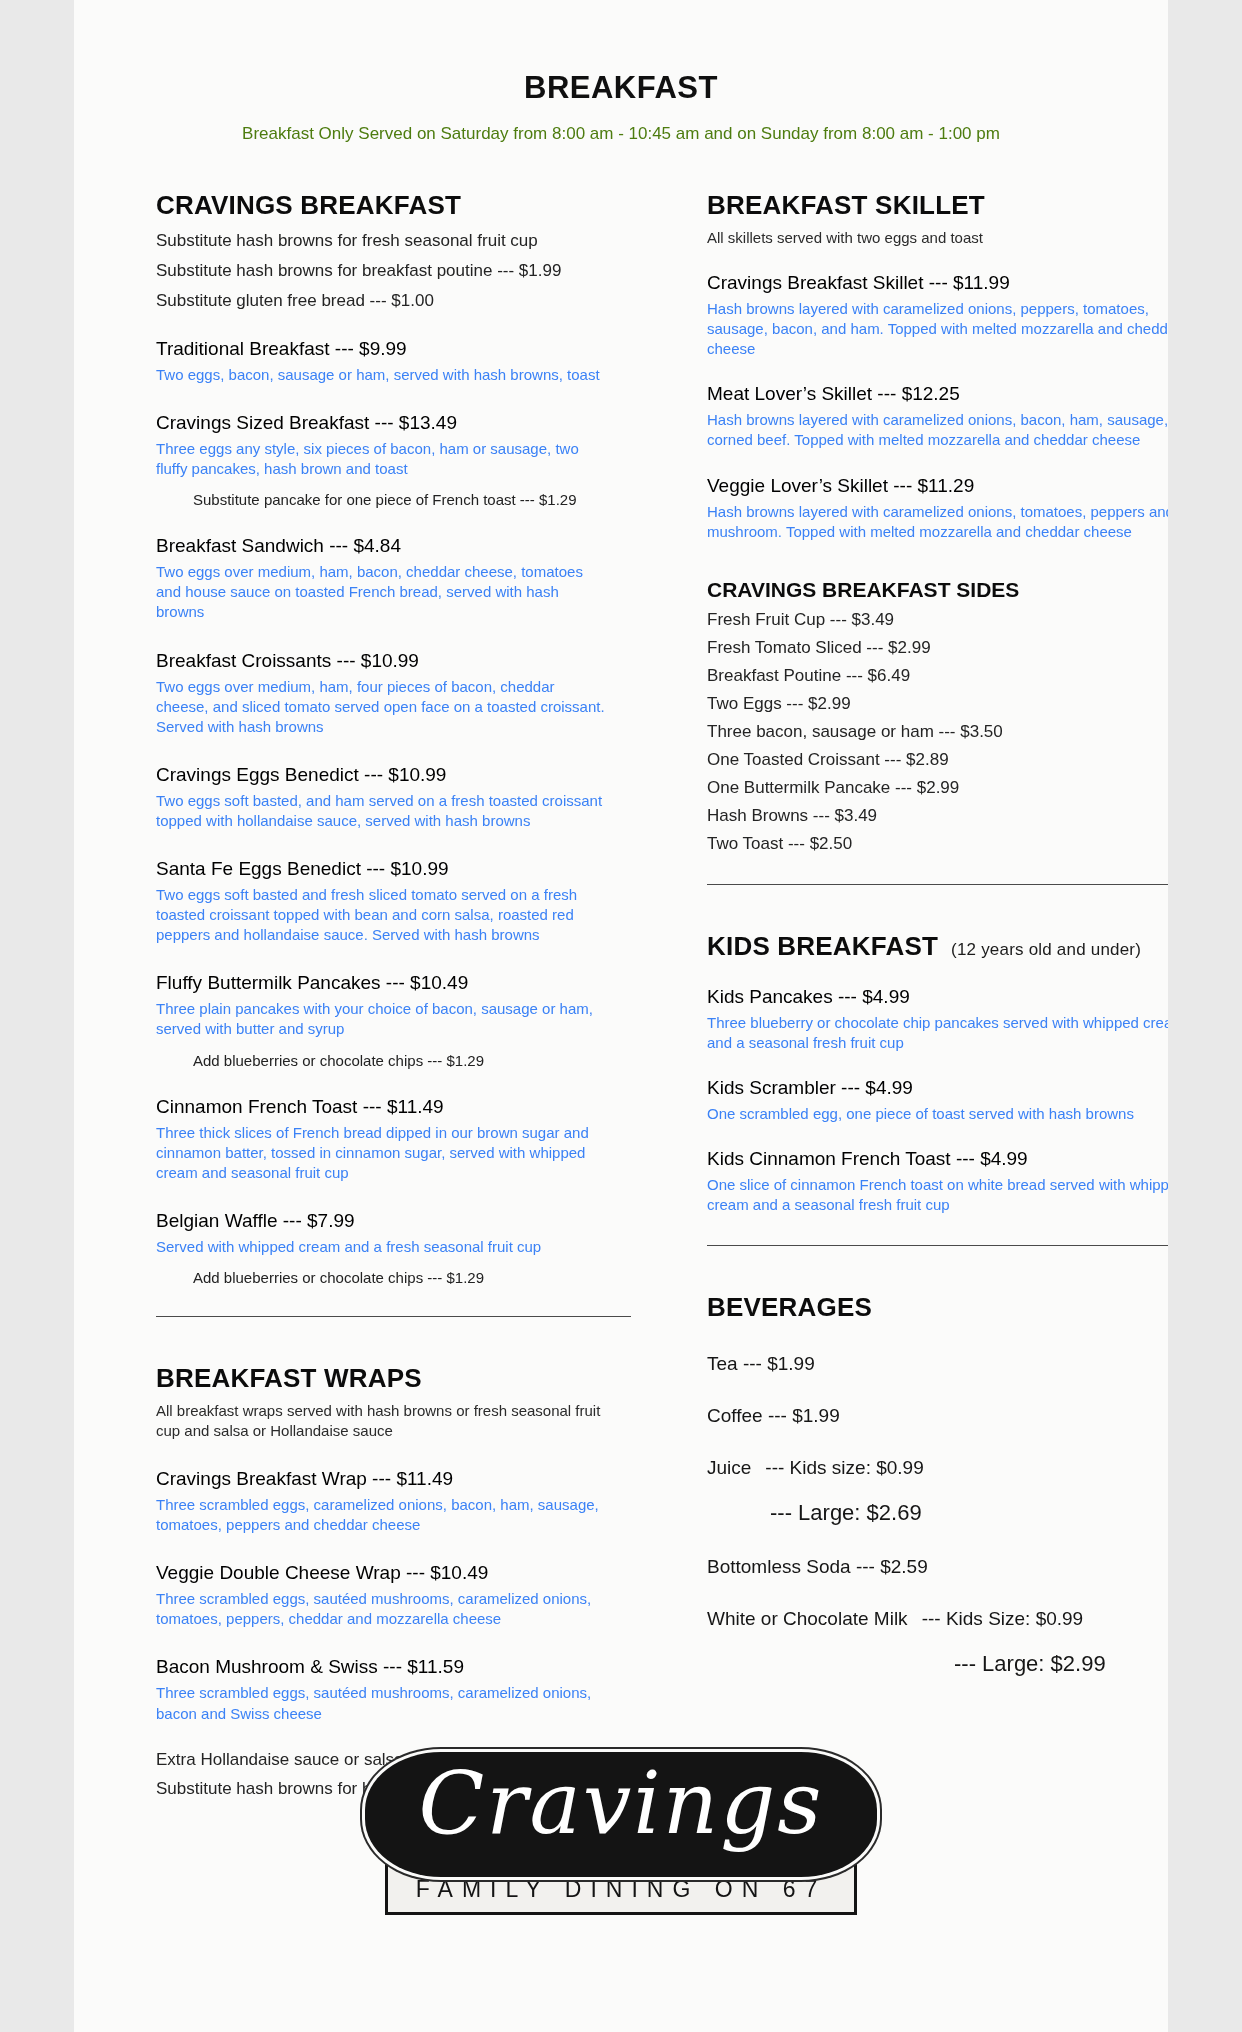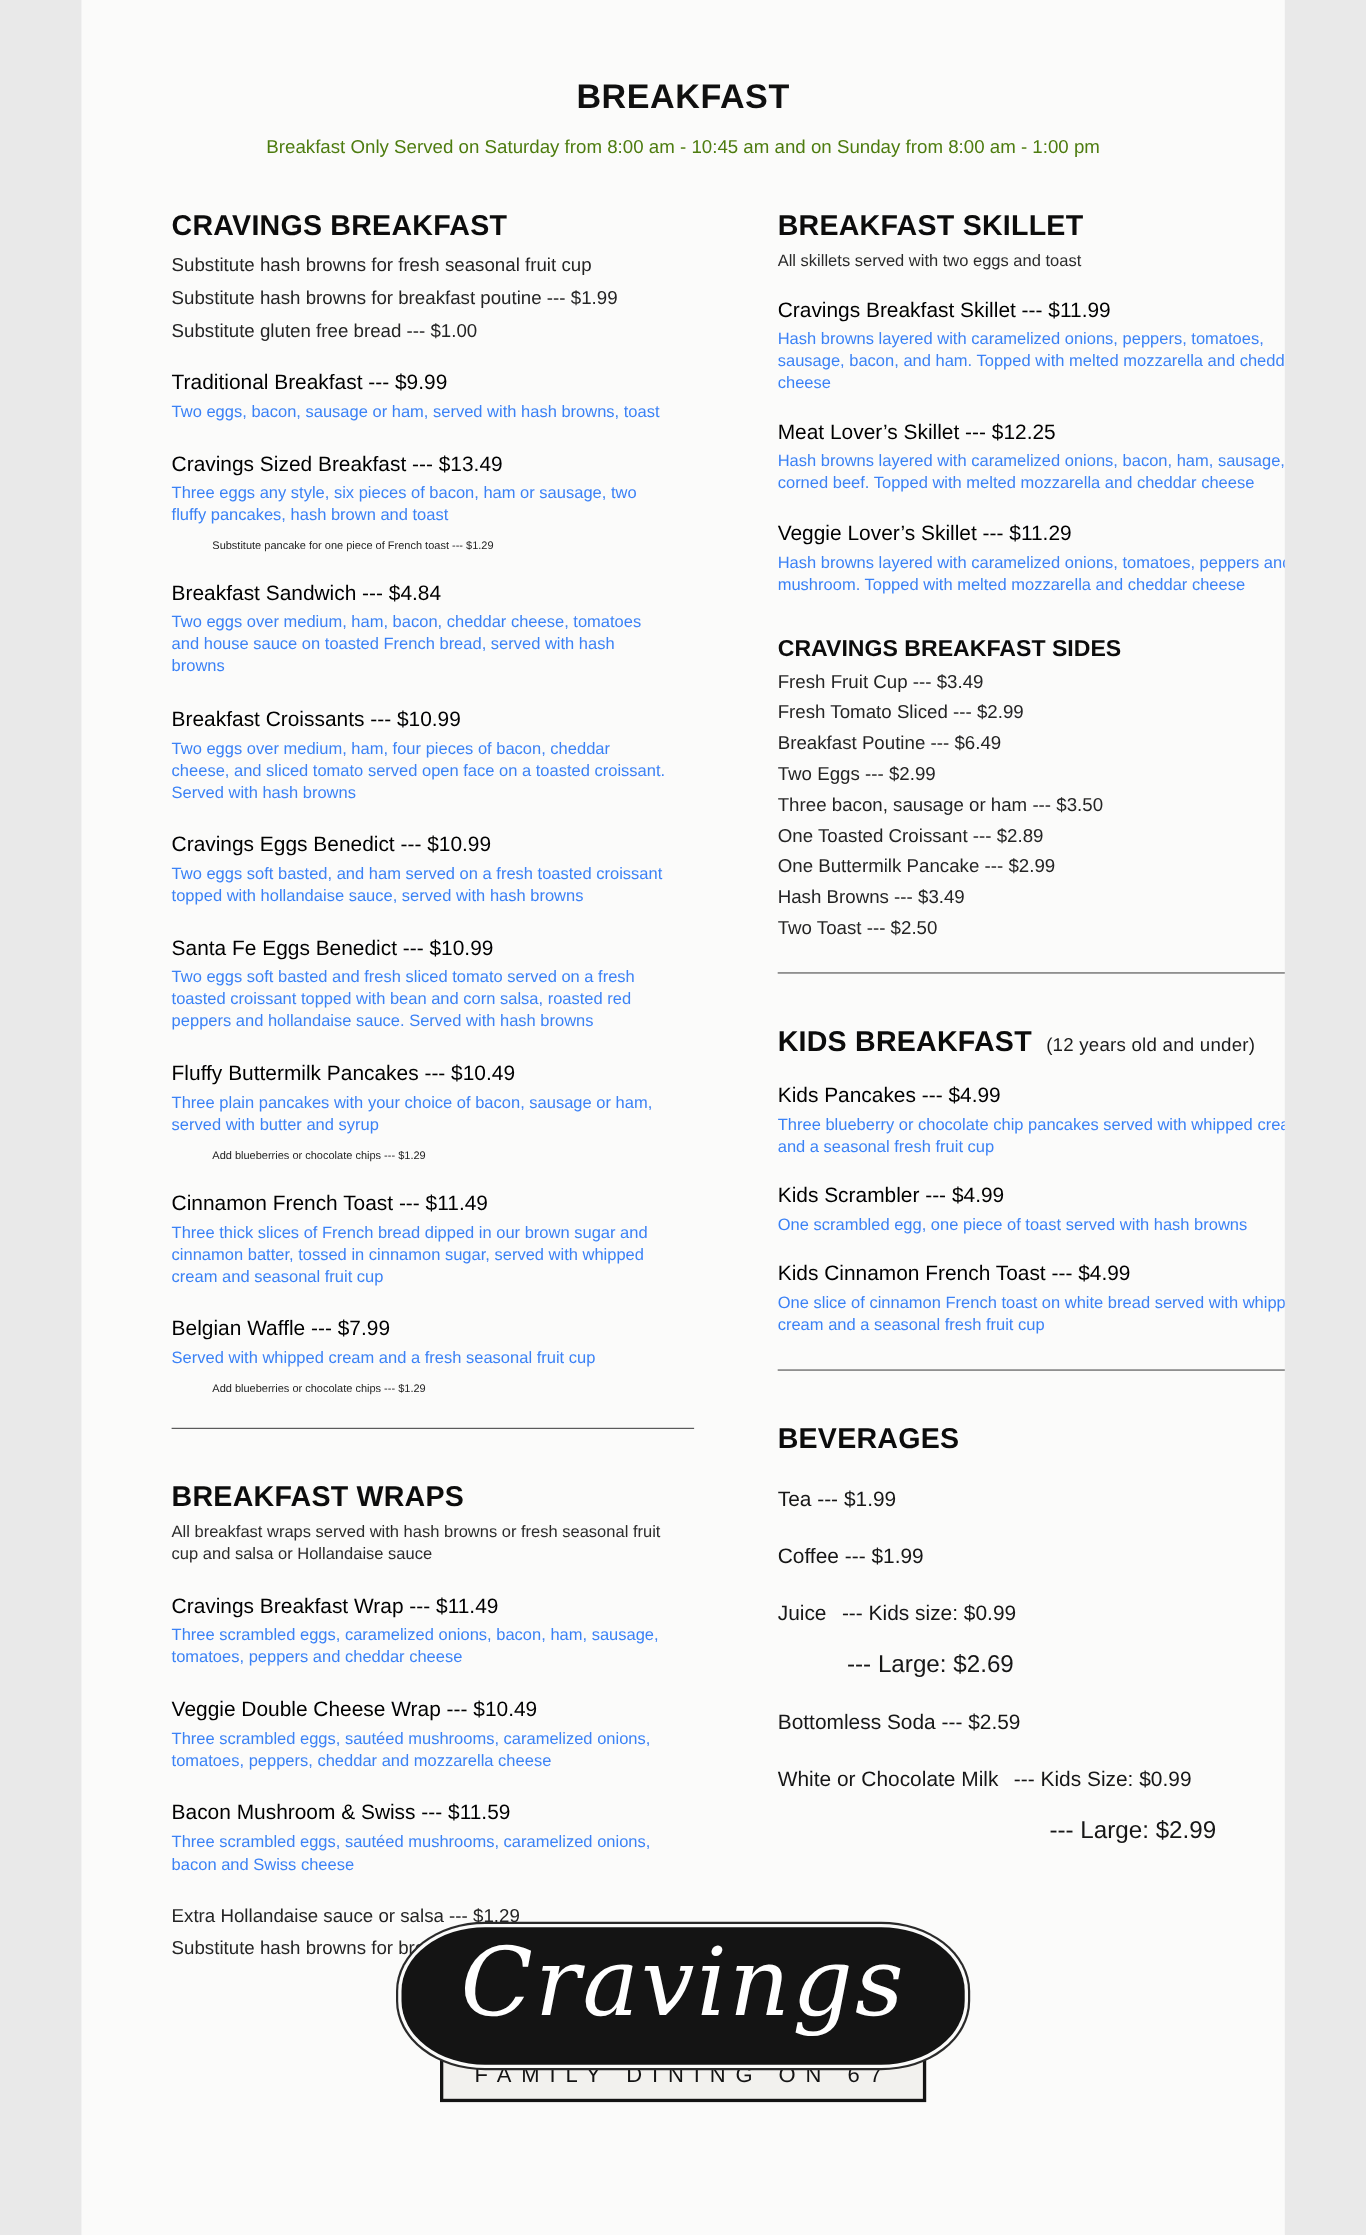--- a/index.html
+++ b/index.html
@@ -26,21 +26,21 @@
   .section-gap { margin-top: 46px; }
 
   .note { margin: 10px 0 0; font-size: 17px; }
   .intro { margin: 7px 0 0; font-size: 15px; line-height: 1.34; max-width: 460px; color: #2b2b2b; }
 
   .menu-item { margin-top: 27px; }
   .col-right .menu-item { margin-top: 24px; }
   .item-title { font-size: 19px; color: #000000; }
   .item-desc { margin-top: 5px; font-size: 15px; line-height: 1.34; max-width: 452px; color: #3b82f6; }
   .col-right .item-desc { max-width: 500px; }
-  .item-extra { margin-top: 12px; padding-left: 37px; font-size: 10px; color: #222; }
+  .item-extra { margin-top: 12px; padding-left: 37px; font-size: 15px; color: #222; }
 
   .divider { height: 0; border-bottom: 1.5px solid #4a4a4a; margin-top: 30px; }
 
   .sides-heading { margin: 36px 0 0; font-size: 21px; font-weight: 700; color: #0c0c0c; }
   .side-list { margin-top: 8px; }
   .side-line { margin-top: 8px; font-size: 17px; }
 
   .kids-note { font-size: 17px; font-weight: 400; margin-left: 13px; color: #1c1c1c; }
 
   .footnotes { margin-top: 26px; }
@@ -71,21 +71,21 @@
     z-index: 2;
   }
   .logo-tagline {
     width: fit-content;
     margin: -16px auto 0;
     position: relative;
     z-index: 1;
     background: #f2f1ee;
     border: 3px solid #141414;
     padding: 12px 28px 9px;
-    font-size: 20px;
+    font-size: 23px;
     letter-spacing: 9px;
     font-weight: 500;
     color: #141414;
   }
 </style>
 </head>
 <body>
 
 <div class="page">
 

